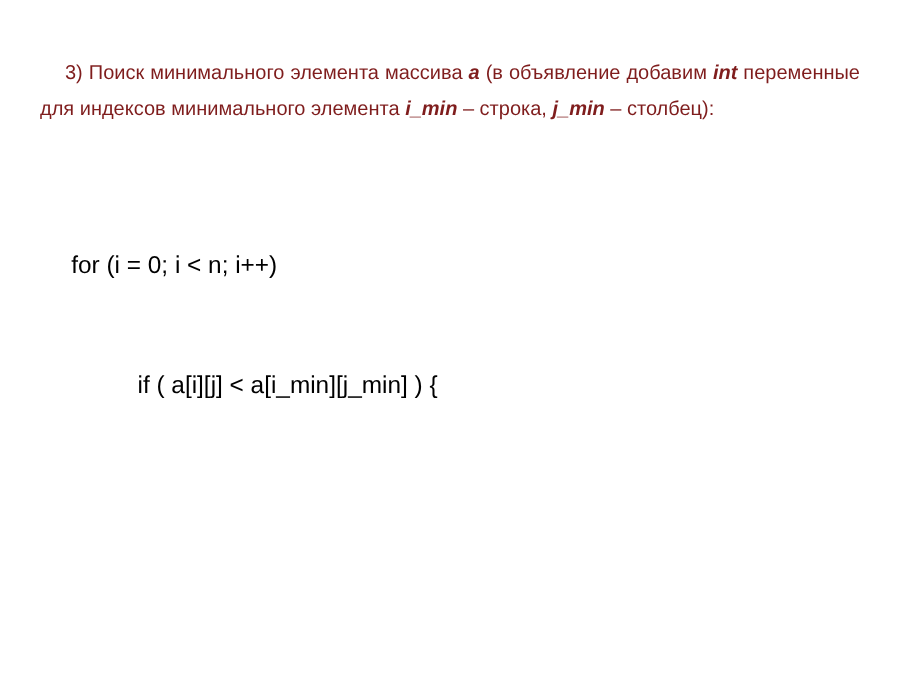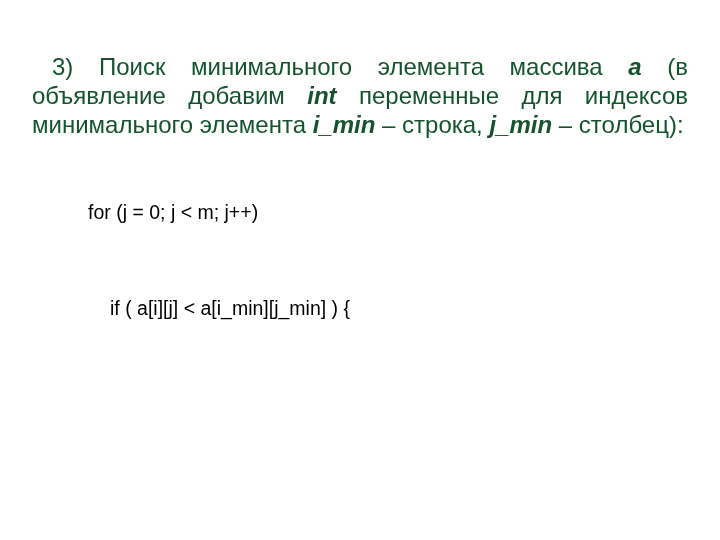--- a/index.html
+++ b/index.html
@@ -22,26 +22,26 @@
     height: 540px;
     background: #ffffff;
   }
 
   
   .intro {
     position: absolute;
     left: 32px;
     top: 28px;
     width: 656px;
-    font-size: 24px;
+    font-size: 16px;
     line-height: 29px;
     text-align: justify;
     text-justify: inter-word;
     text-indent: 20px;
-    color: #14532d;
+    color: #7f1d1d;
     -webkit-hyphens: none;
     hyphens: none;
   }
   
   .intro .last-line { text-align: left; }
 
   .bi {
     font-weight: bold;
     font-style: italic;
   }
@@ -68,21 +68,21 @@
   .ind2 { padding-left: 110px; }
 </style>
 </head>
 <body>
 
 <div class="slide">
 
   <p class="intro"><span>3) Поиск минимального элемента массива </span><span class="bi">a</span><span> (в объявление добавим </span><span class="bi">int</span><span> переменные для индексов минимального элемента </span><span class="bi">i_min</span><span> – строка, </span><span class="bi">j_min</span><span class="last-line"> – столбец):</span></p>
 
   <div class="code">
-    <span class="code-line ind1">for (j = 0; j &lt; m; j++)</span>
+    <span class="code-line ind0">for (i = 0; i &lt; n; i++)</span>
     <span class="code-line ind2">if ( a[i][j] &lt; a[i_min][j_min] ) {</span>
     
     
     
     
     
     
   </div>
 
 </div>

